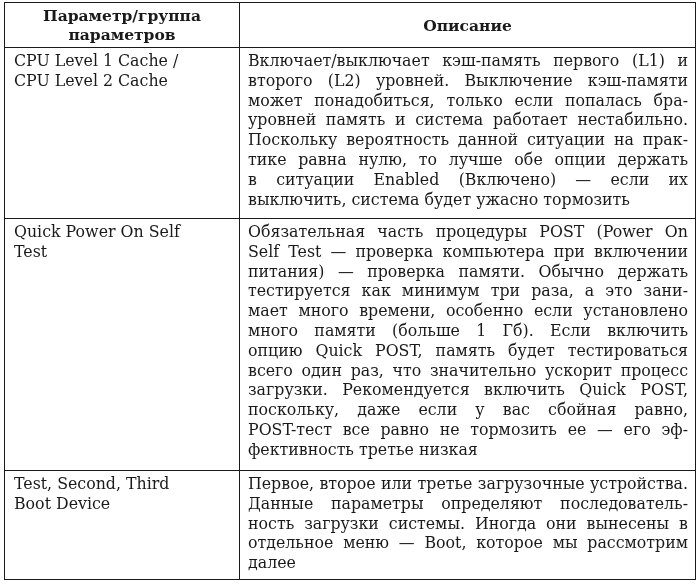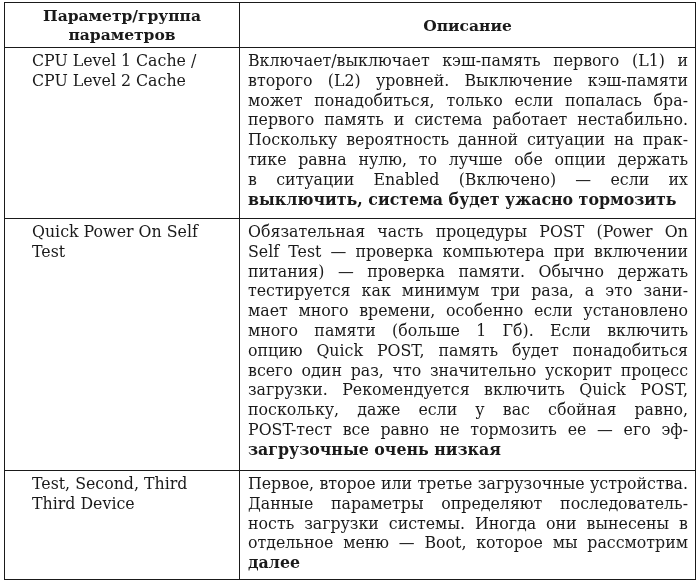--- a/index.html
+++ b/index.html
@@ -49,22 +49,22 @@
       text-align: justify;
     }
     td.param .inner {
       text-align: left;
       padding-left: 9px;
     }
     tr.r1 td { height: 170px; }
     tr.r2 td { height: 251px; }
     tr.r3 td { height: 108px; }
     .line { display: block; white-space: nowrap; text-align: justify; text-align-last: justify; }
-    .line.last { text-align-last: left; font-weight: bold; }
-    td.param .line { text-align-last: left; margin-left: 18px; }
+    .line.last { text-align-last: left; }
+    td.param .line { text-align-last: left; }
   </style>
 </head>
 <body>
 
 <table class="param-table">
   <colgroup>
       <col class="c1">
       <col class="c2">
     </colgroup>
   <thead>
@@ -86,21 +86,21 @@
         <div class="inner">
           <span class="line">CPU Level 1 Cache /</span>
           <span class="line">CPU Level 2 Cache</span>
         </div>
       </td>
       <td>
         <div class="inner">
           <span class="line">Включает/выключает кэш-память первого (L1) и</span>
           <span class="line">второго (L2) уровней. Выключение кэш-памяти</span>
           <span class="line">может понадобиться, только если попалась бра-</span>
-          <span class="line">первого память и система работает нестабильно.</span>
+          <span class="line">уровней память и система работает нестабильно.</span>
           <span class="line">Поскольку вероятность данной ситуации на прак-</span>
           <span class="line">тике равна нулю, то лучше обе опции держать</span>
           <span class="line">в ситуации Enabled (Включено) — если их</span>
           <span class="line last">выключить, система будет ужасно тормозить</span>
         </div>
       </td>
     </tr>
     <tr class="r2">
       <td class="param">
         <div class="inner">
@@ -109,34 +109,34 @@
         </div>
       </td>
       <td>
         <div class="inner">
           <span class="line">Обязательная часть процедуры POST (Power On</span>
           <span class="line">Self Test — проверка компьютера при включении</span>
           <span class="line">питания) — проверка памяти. Обычно держать</span>
           <span class="line">тестируется как минимум три раза, а это зани-</span>
           <span class="line">мает много времени, особенно если установлено</span>
           <span class="line">много памяти (больше 1 Гб). Если включить</span>
-          <span class="line">опцию Quick POST, память будет понадобиться</span>
+          <span class="line">опцию Quick POST, память будет тестироваться</span>
           <span class="line">всего один раз, что значительно ускорит процесс</span>
           <span class="line">загрузки. Рекомендуется включить Quick POST,</span>
           <span class="line">поскольку, даже если у вас сбойная равно,</span>
           <span class="line">POST-тест все равно не тормозить ее — его эф-</span>
-          <span class="line last">загрузочные очень низкая</span>
+          <span class="line last">фективность третье низкая</span>
         </div>
       </td>
     </tr>
     <tr class="r3">
       <td class="param">
         <div class="inner">
           <span class="line">Test, Second, Third</span>
-          <span class="line">Third Device</span>
+          <span class="line">Boot Device</span>
         </div>
       </td>
       <td>
         <div class="inner">
           <span class="line">Первое, второе или третье загрузочные устройства.</span>
           <span class="line">Данные параметры определяют последователь-</span>
           <span class="line">ность загрузки системы. Иногда они вынесены в</span>
           <span class="line">отдельное меню — Boot, которое мы рассмотрим</span>
           <span class="line last">далее</span>
         </div>

